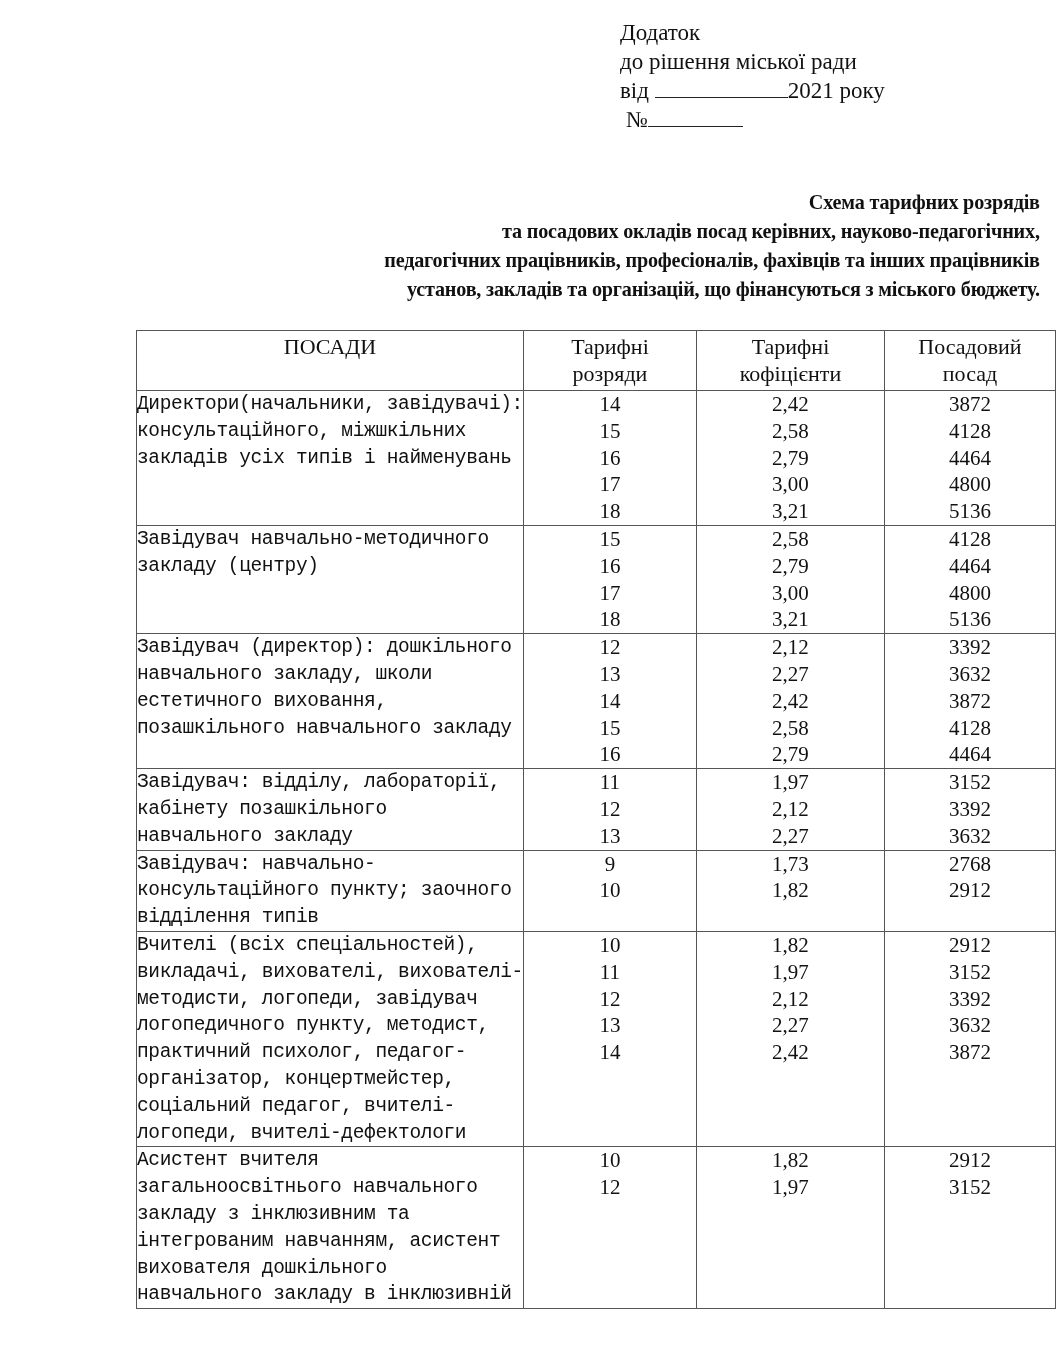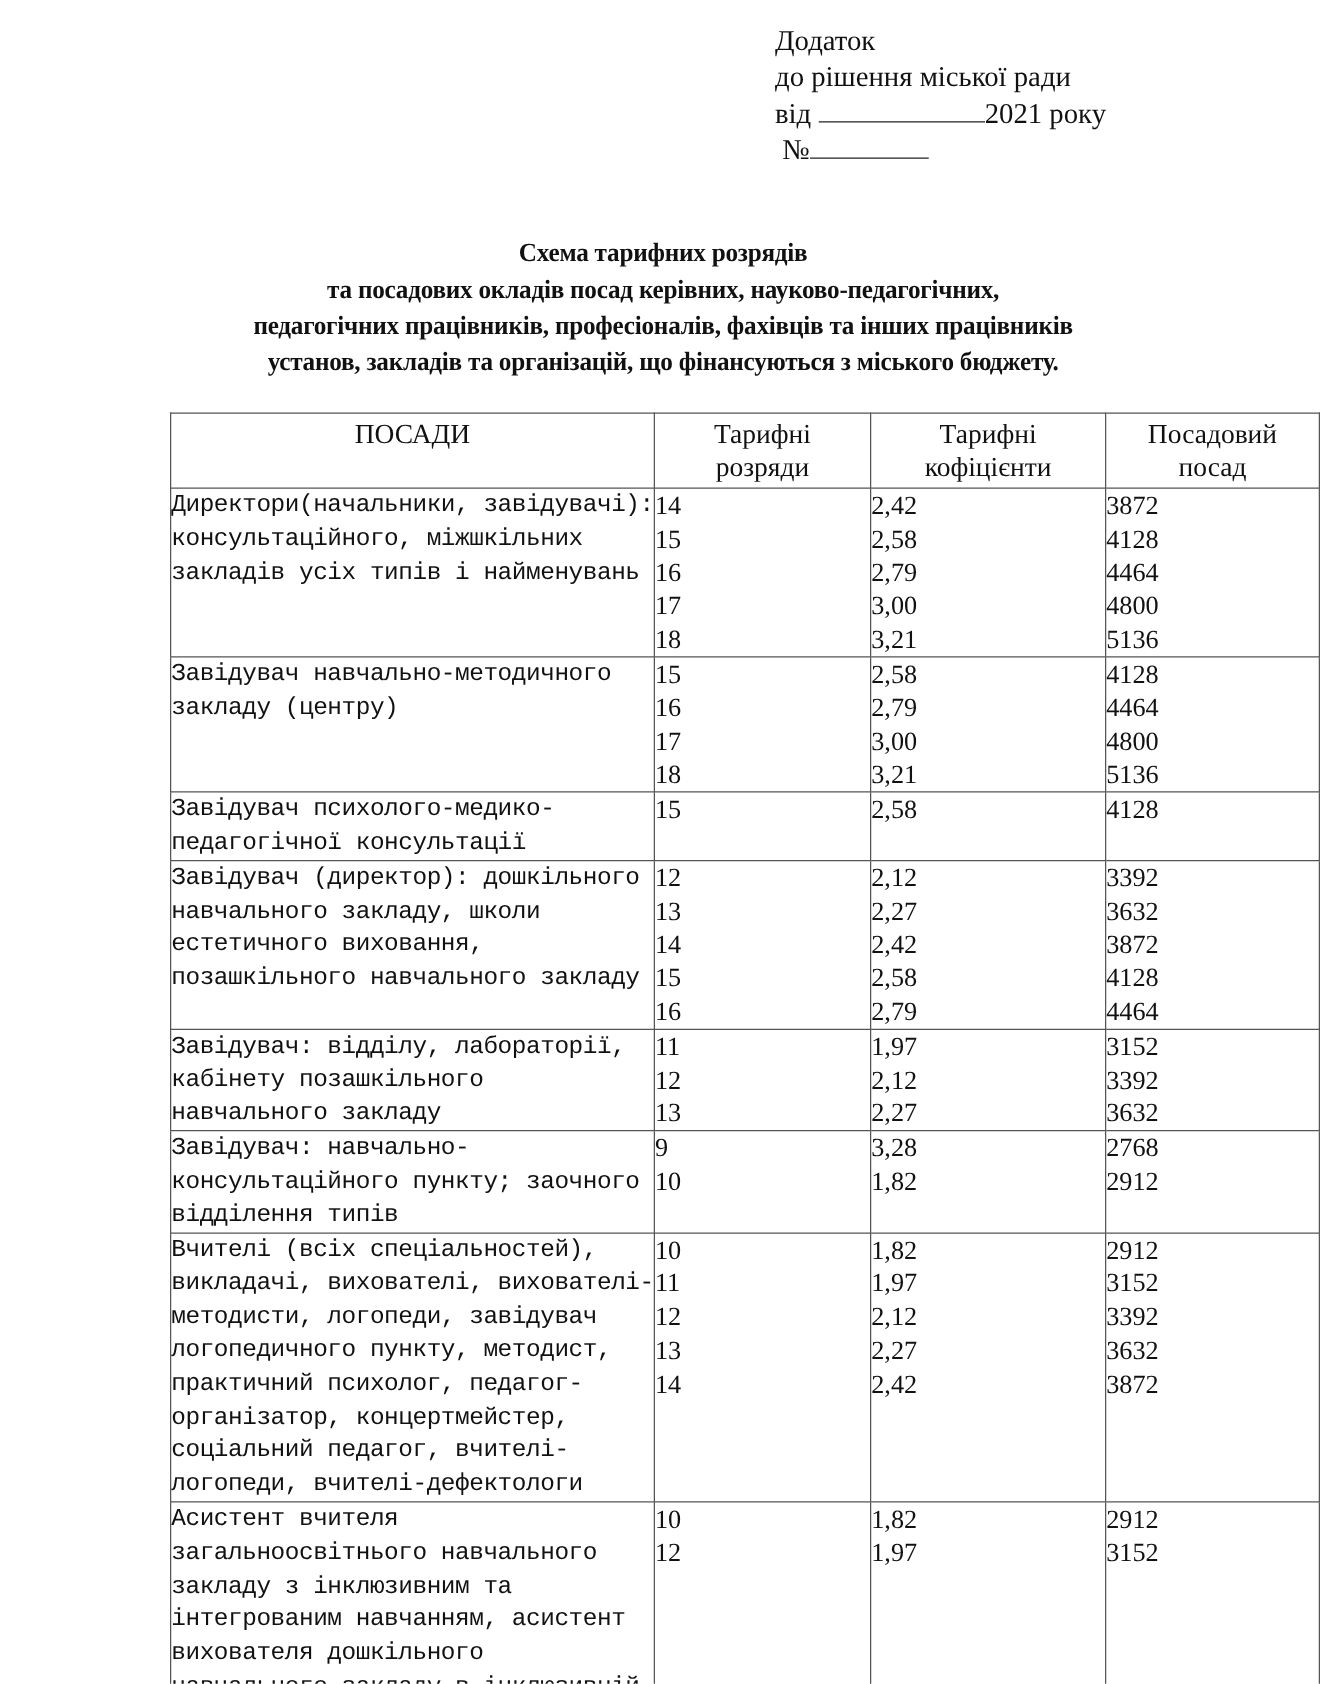--- a/index.html
+++ b/index.html
@@ -1,34 +1,34 @@
 <!DOCTYPE html>
 <html><head>
 <meta charset="utf-8">
 <style>
   html, body { margin:0; padding:0; background:#ffffff; }
   body { width:1061px; height:1347px; position:relative; overflow:hidden;
          font-family:"Liberation Serif", "DejaVu Serif", serif; color:#111; }
   .annex { position:absolute; left:620px; top:18px; font-size:23px; line-height:29px; }
   .annex div { white-space:pre; }
   .blank { display:inline-block; border-bottom:1.5px solid #222; height:20px; vertical-align:baseline; }
-  .title { position:absolute; left:0; top:188px; width:1061px; text-align:center;
+  .title { position:absolute; left:0; top:188px; width:1061px; text-align:right;
            font-weight:bold; font-size:21px; line-height:29px; letter-spacing:-0.2px; }
   .title div { transform:scaleX(0.96); }
   table.grid { position:absolute; left:136px; top:330px; border-collapse:collapse;
                font-size:21px; line-height:26.8px; table-layout:fixed; }
   table.grid col.c1 { width:347px; }
   table.grid col.c2 { width:173px; }
   table.grid col.c3 { width:188px; }
   table.grid col.c4 { width:171px; }
   table.grid th, table.grid td { border:1.3px solid #555; vertical-align:top; padding:0; }
   table.grid th { font-weight:normal; font-size:22px; line-height:27px; 
                   padding:2px 0 2px 0; height:55px; }
   td.pos { padding:0 4px 0 8px; font-size:19.5px; letter-spacing:-0.35px;font-family:Liberation Mono, monospace; }
-  td.num { text-align:left;margin-top:46px; }
+  td.num { text-align:center;margin-top:46px; }
   td.pos div, td.num div { height:26.8px; white-space:nowrap; }
 </style>
 </head>
 <body>
 
 <div class="annex">
   <div>Додаток</div>
   <div>до рішення міської ради</div>
   <div><span>від</span> <span class="blank" style="width:133px"></span><span>2021 року</span></div>
   <div> <span>№</span><span class="blank" style="width:95px"></span></div>
@@ -115,35 +115,20 @@
         </td>
         <td class="num">
           <div>4128</div>
           <div>4464</div>
           <div>4800</div>
           <div>5136</div>
         </td>
       </tr>
       <tr>
         <td class="pos">
-          <div>Завідувач психолого-медико-</div>
-          <div>педагогічної консультації</div>
-        </td>
-        <td class="num">
-          <div>15</div>
-        </td>
-        <td class="num">
-          <div>2,58</div>
-        </td>
-        <td class="num">
-          <div>4128</div>
-        </td>
-      </tr>
-      <tr>
-        <td class="pos">
           <div>Завідувач (директор): дошкільного</div>
           <div>навчального закладу, школи</div>
           <div>естетичного виховання,</div>
           <div>позашкільного навчального закладу</div>
         </td>
         <td class="num">
           <div>12</div>
           <div>13</div>
           <div>14</div>
           <div>15</div>
@@ -190,21 +175,21 @@
         <td class="pos">
           <div>Завідувач: навчально-</div>
           <div>консультаційного пункту; заочного</div>
           <div>відділення типів</div>
         </td>
         <td class="num">
           <div>9</div>
           <div>10</div>
         </td>
         <td class="num">
-          <div>3,28</div>
+          <div>1,73</div>
           <div>1,82</div>
         </td>
         <td class="num">
           <div>2768</div>
           <div>2912</div>
         </td>
       </tr>
       <tr>
         <td class="pos">
           <div>Вчителі (всіх спеціальностей),</div>

